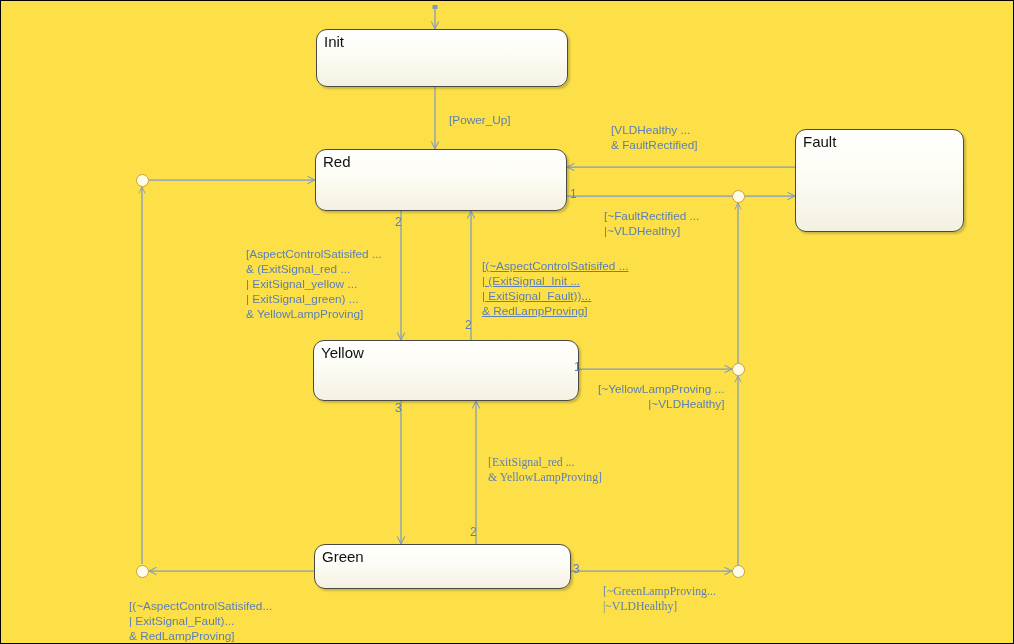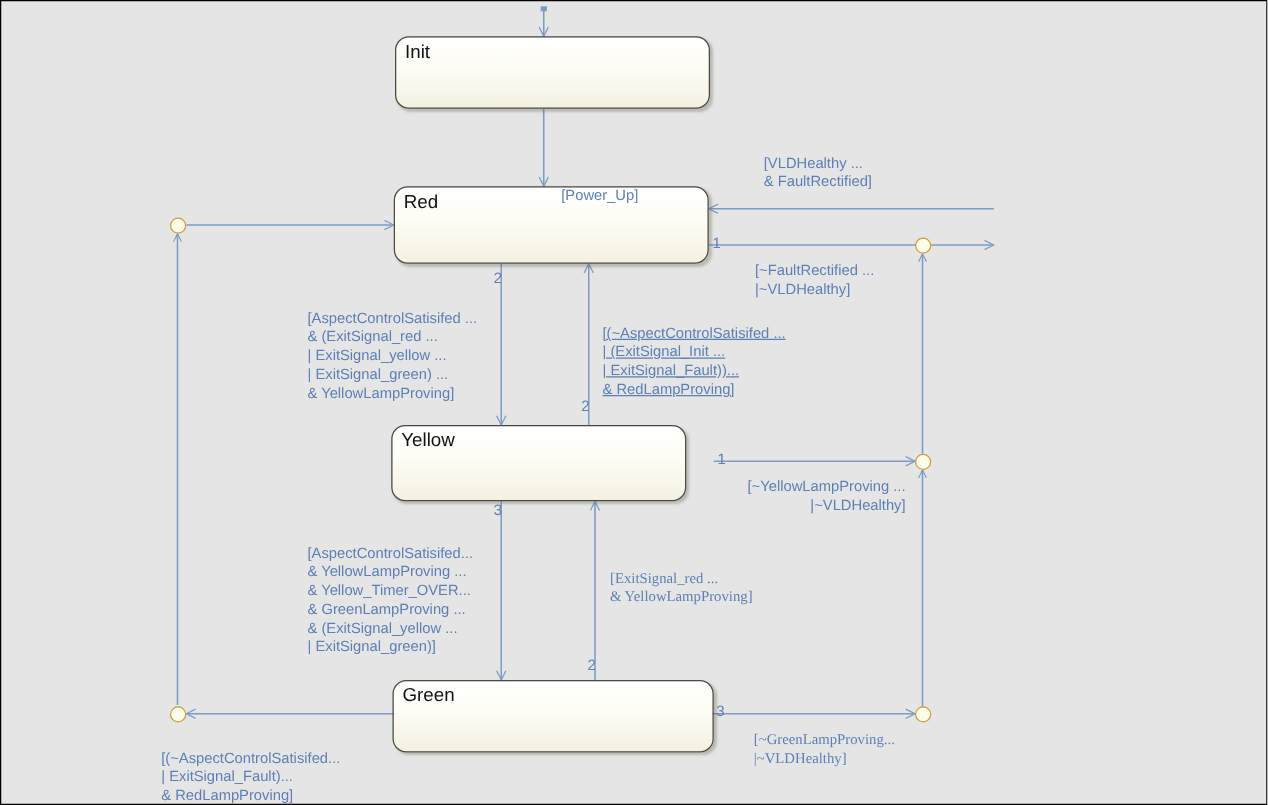--- a/index.html
+++ b/index.html
@@ -5,21 +5,21 @@
 <style>
   html, body {
     margin: 0;
     padding: 0;
     background: #ffffff;
   }
   #canvas {
     position: relative;
     width: 1014px;
     height: 644px;
-    background: #e5e5e5;
+    background: #fde047;
     border: 1px solid #000000;
     box-sizing: border-box;
     overflow: hidden;
     font-family: "Liberation Sans", sans-serif;
   }
   #wires {
     position: absolute;
     left: 0; top: 0;
     width: 1014px;
     height: 644px;
@@ -121,36 +121,39 @@
   </svg>
 
   <div class="state" style="left:315px; top:28px; width:252px; height:58px;">
     <span class="state-label">Init</span>
   </div>
 
   <div class="state" style="left:314px; top:148px; width:252px; height:62px;text-align:right;">
     <span class="state-label">Red</span>
   </div>
 
-  <div class="state" style="left:312px; top:339px; width:236px; height:61px;">
+  <div class="state" style="left:312px; top:339px; width:266px; height:61px;">
     <span class="state-label">Yellow</span>
   </div>
 
-  <div class="state" style="left:313px; top:543px; width:257px; height:58px;">
+  <div class="state" style="left:313px; top:543px; width:257px; height:45px;">
     <span class="state-label">Green</span>
   </div>
 
+  <div class="state" style="left:794px; top:128px; width:169px; height:103px;">
+    <span class="state-label">Fault</span>
+  </div>
 
   <div class="junction" style="left:135px; top:173px;"></div>
   <div class="junction" style="left:135px; top:564px;"></div>
   <div class="junction" style="left:731px; top:189px;"></div>
   <div class="junction" style="left:731px; top:362px;"></div>
   <div class="junction" style="left:731px; top:564px;"></div>
 
-  <div class="tlabel" style="left:448px; top:112px;margin-top:36px;">[Power_Up]</div>
+  <div class="tlabel" style="left:448px; top:112px;">[Power_Up]</div>
 
   <div class="tlabel" style="left:610px; top:122px;">[VLDHealthy ...
 &amp; FaultRectified]</div>
 
   <div class="tlabel" style="left:603px; top:208px;">[~FaultRectified ...
 |~VLDHealthy]</div>
 
   <div class="tlabel" style="left:245px; top:246px;">[AspectControlSatisifed ...
 &amp; (ExitSignal_red ...
 | ExitSignal_yellow ...
@@ -158,26 +161,20 @@
 &amp; YellowLampProving]</div>
 
   <div class="tlabel" style="left:481px; top:258px;text-decoration:underline;">[(~AspectControlSatisifed ...
 | (ExitSignal_Init ...
 | ExitSignal_Fault))...
 &amp; RedLampProving]</div>
 
   <div class="tlabel" style="left:597px; top:381px;text-align:right;">[~YellowLampProving ...
 |~VLDHealthy]</div>
 
-  <div class="tlabel" style="left:245px; top:434px;">[AspectControlSatisifed...
-&amp; YellowLampProving ...
-&amp; Yellow_Timer_OVER...
-&amp; GreenLampProving ...
-&amp; (ExitSignal_yellow ...
-| ExitSignal_green)]</div>
 
   <div class="tlabel" style="left:487px; top:454px;font-family:Liberation Serif, serif;">[ExitSignal_red ...
 &amp; YellowLampProving]</div>
 
   <div class="tlabel" style="left:128px; top:598px;">[(~AspectControlSatisifed...
 | ExitSignal_Fault)...
 &amp; RedLampProving]</div>
 
   <div class="tlabel" style="left:602px; top:583px;font-family:Liberation Serif, serif;">[~GreenLampProving...
 |~VLDHealthy]</div>

